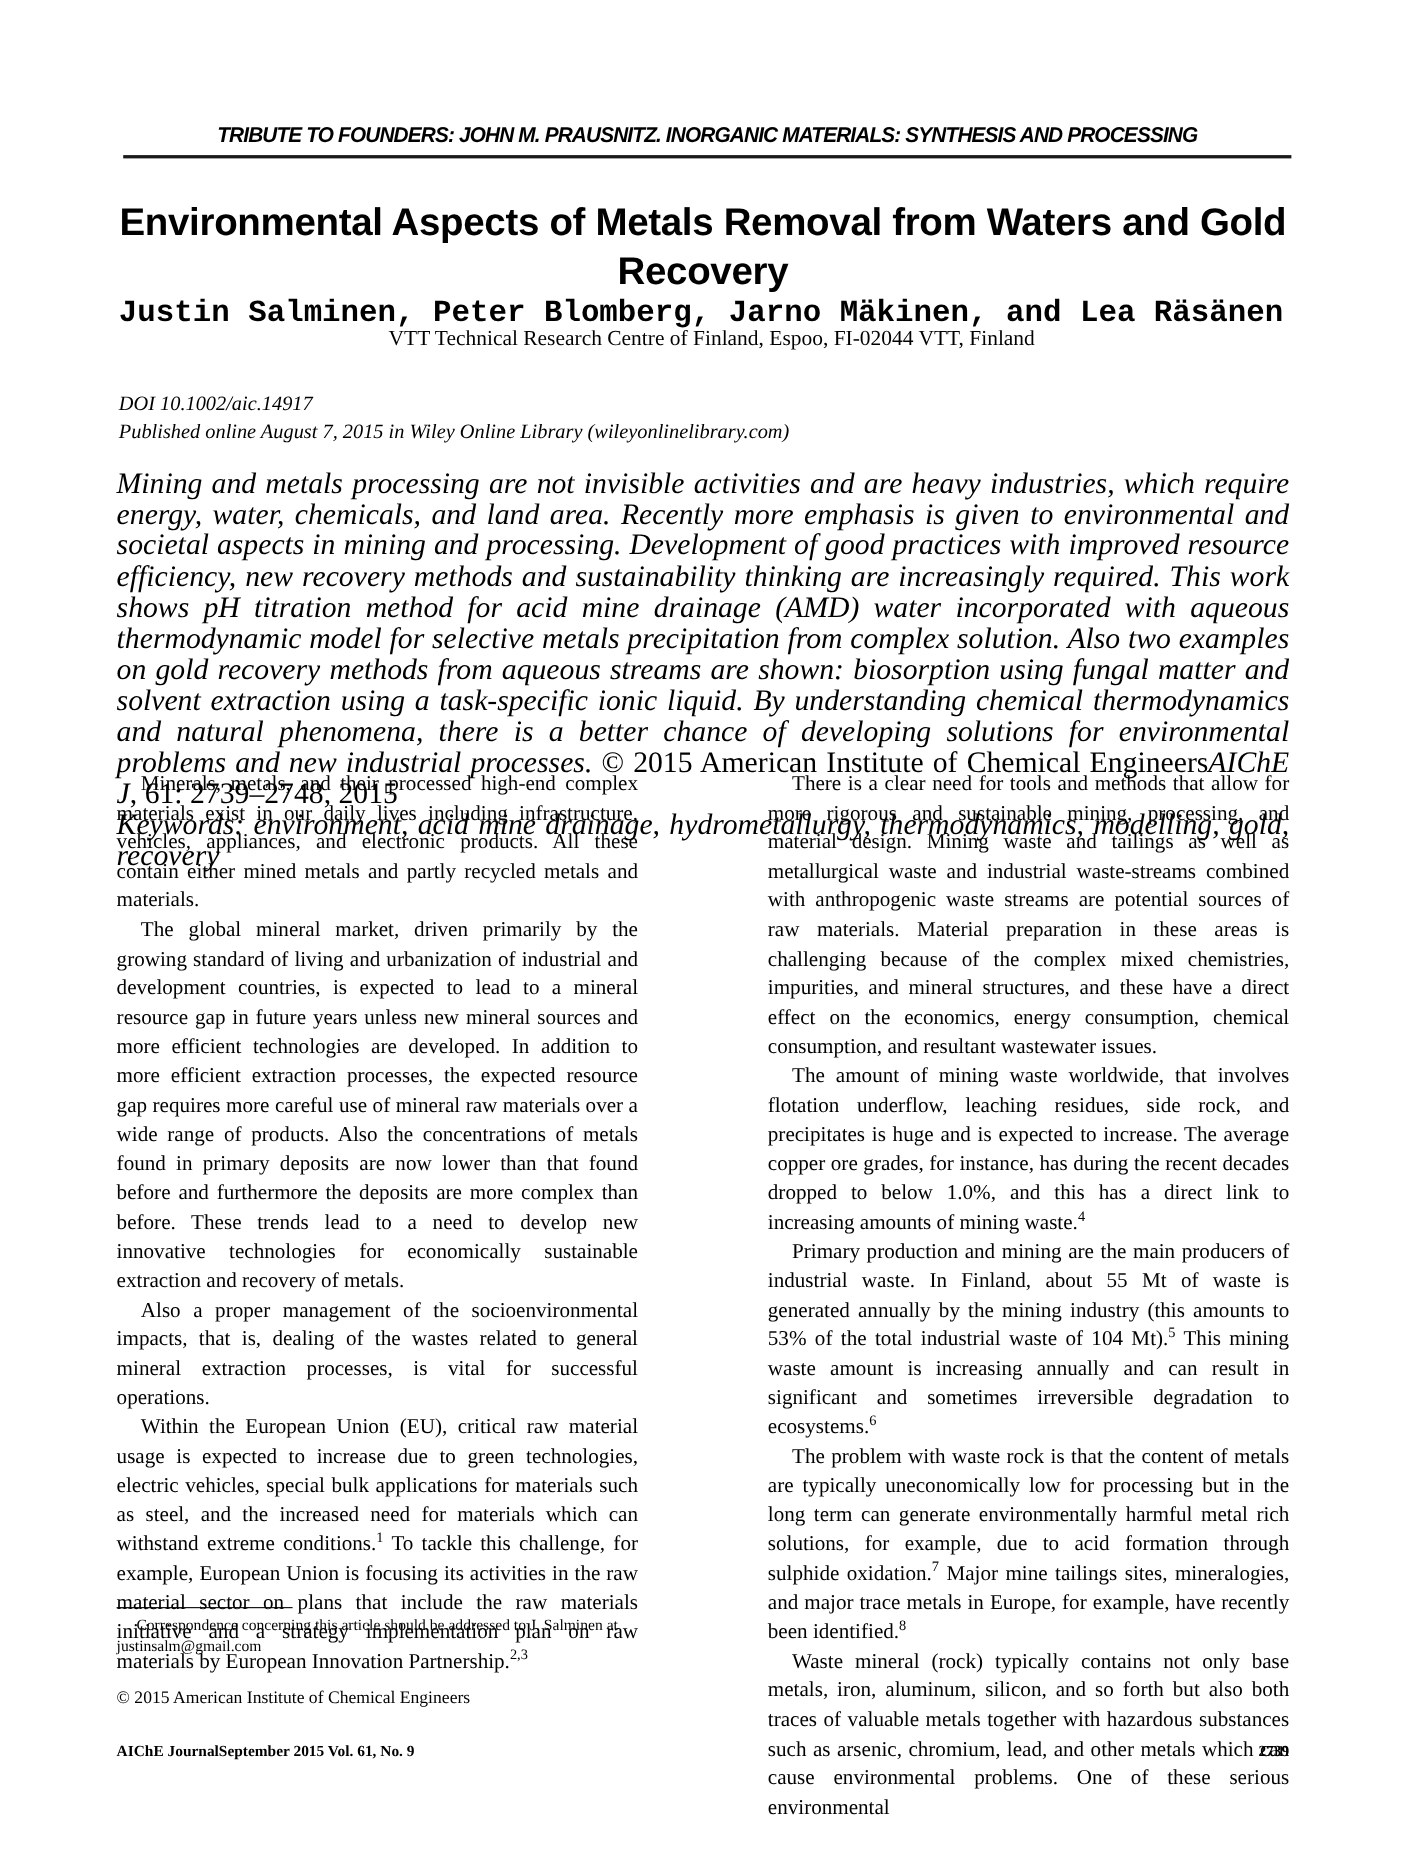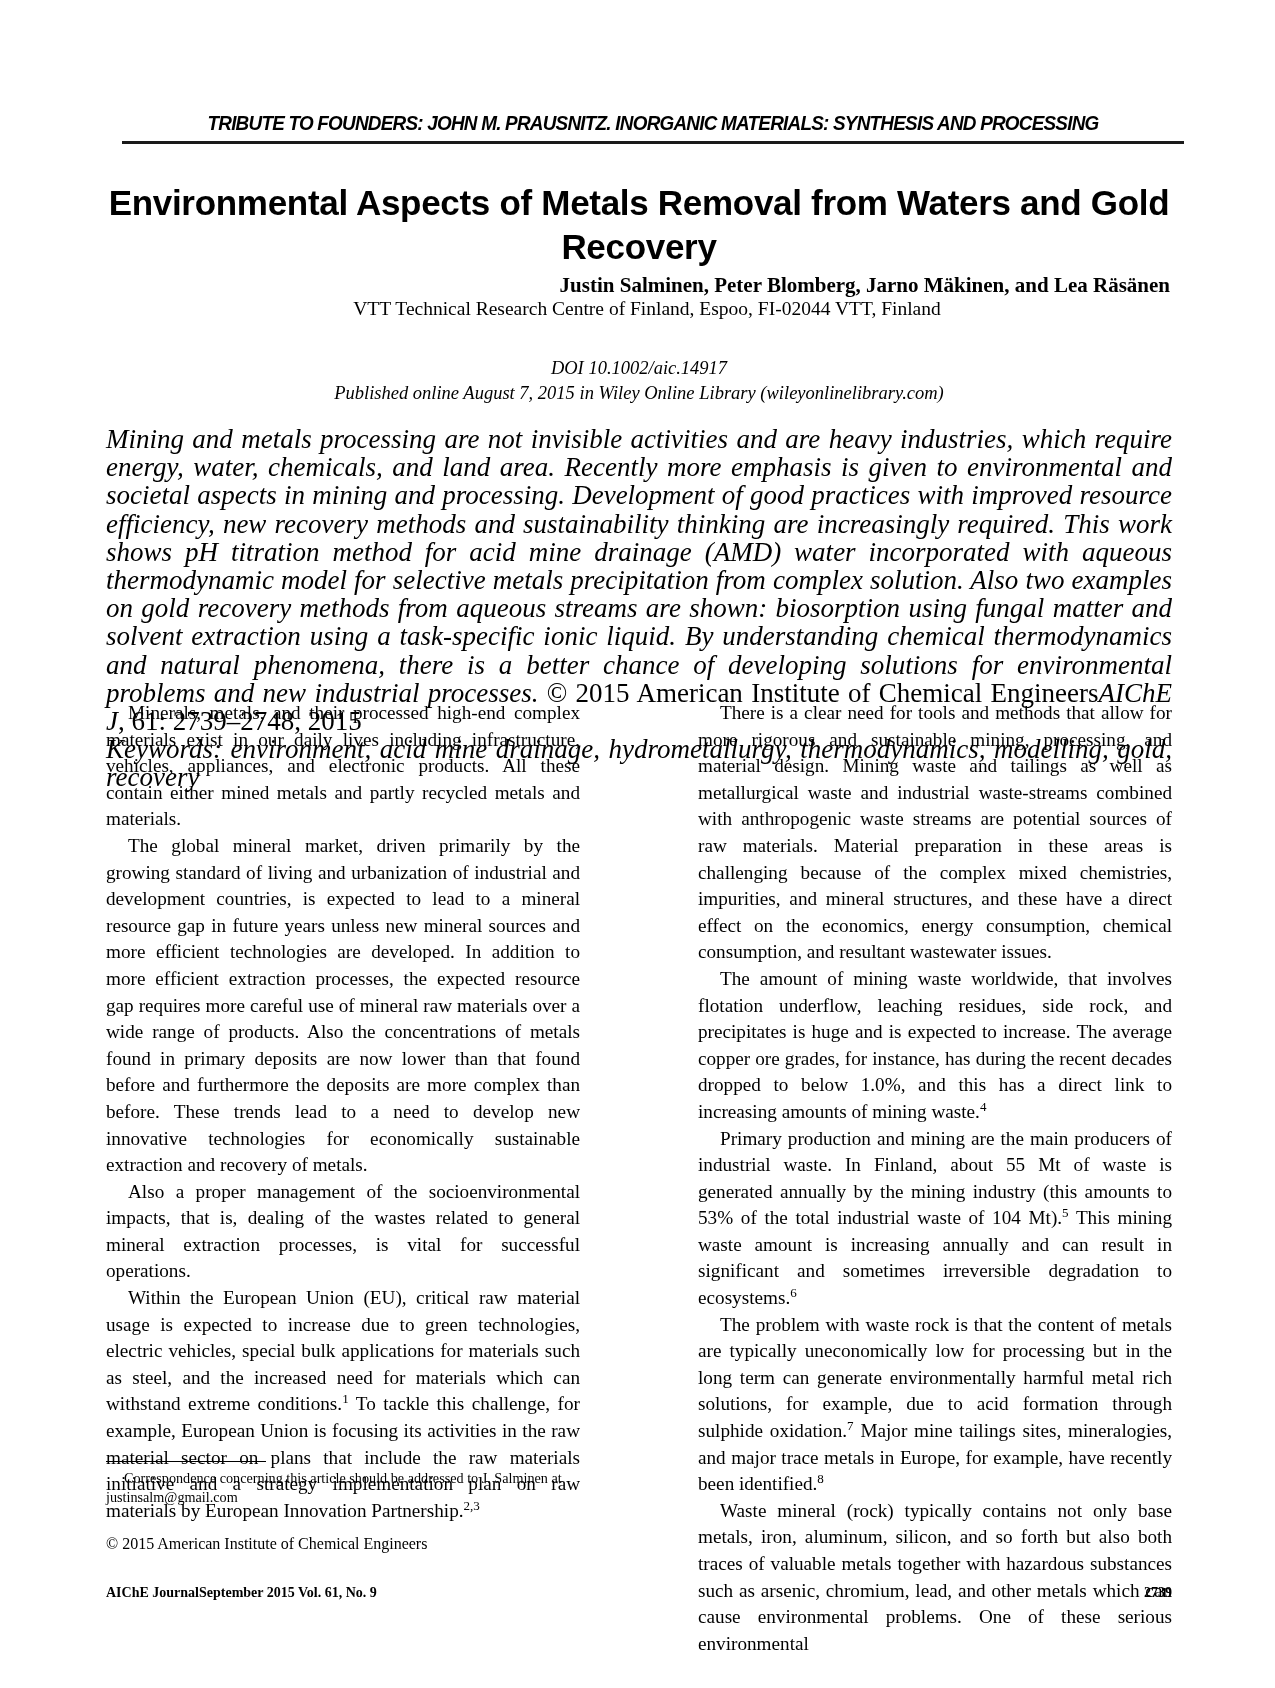--- a/index.html
+++ b/index.html
@@ -19,21 +19,21 @@
     position: absolute;
     left: 0; top: 0;
     width: 1275px;
     height: 1688px;
     padding: 0;
   }
 
   
   .runninghead-wrap {
     position: absolute;
-    left: 122px;
+    left: 112px;
     top: 112px;
     width: 1062px;
   }
   .runninghead {
     font-family: "Liberation Sans", "DejaVu Sans", sans-serif;
     font-style: italic;
     font-weight: bold;
     font-size: 19.5px;
     letter-spacing: -0.8px;
     text-align: center;
@@ -60,43 +60,42 @@
     line-height: 44px;
     letter-spacing: -0.3px;
   }
 
   
   .authors {
     position: absolute;
     left: 108px;
     top: 272px;
     width: 1062px;
-    text-align: right;
-    font-family: Liberation Serif, serif;
-    font-weight: bold;
-    font-size: 21px;
+    text-align: left;
+    font-family: Liberation Mono, monospace;
+    font-weight: bold;
+    font-size: 28px;
     line-height: 27px;
   }
   .affiliation {
     position: absolute;
     left: 116px;
     top: 296px;
     width: 1062px;
     text-align: center;
     font-size: 19.5px;
     line-height: 26px;
   }
 
   
   .doi-block {
     position: absolute;
     left: 108px;
     top: 356px;
     width: 1062px;
-    text-align: center;
     font-style: italic;
     font-size: 18.5px;
     line-height: 25px;
   }
 
   
   .abstract {
     position: absolute;
     left: 106px;
     top: 425px;

